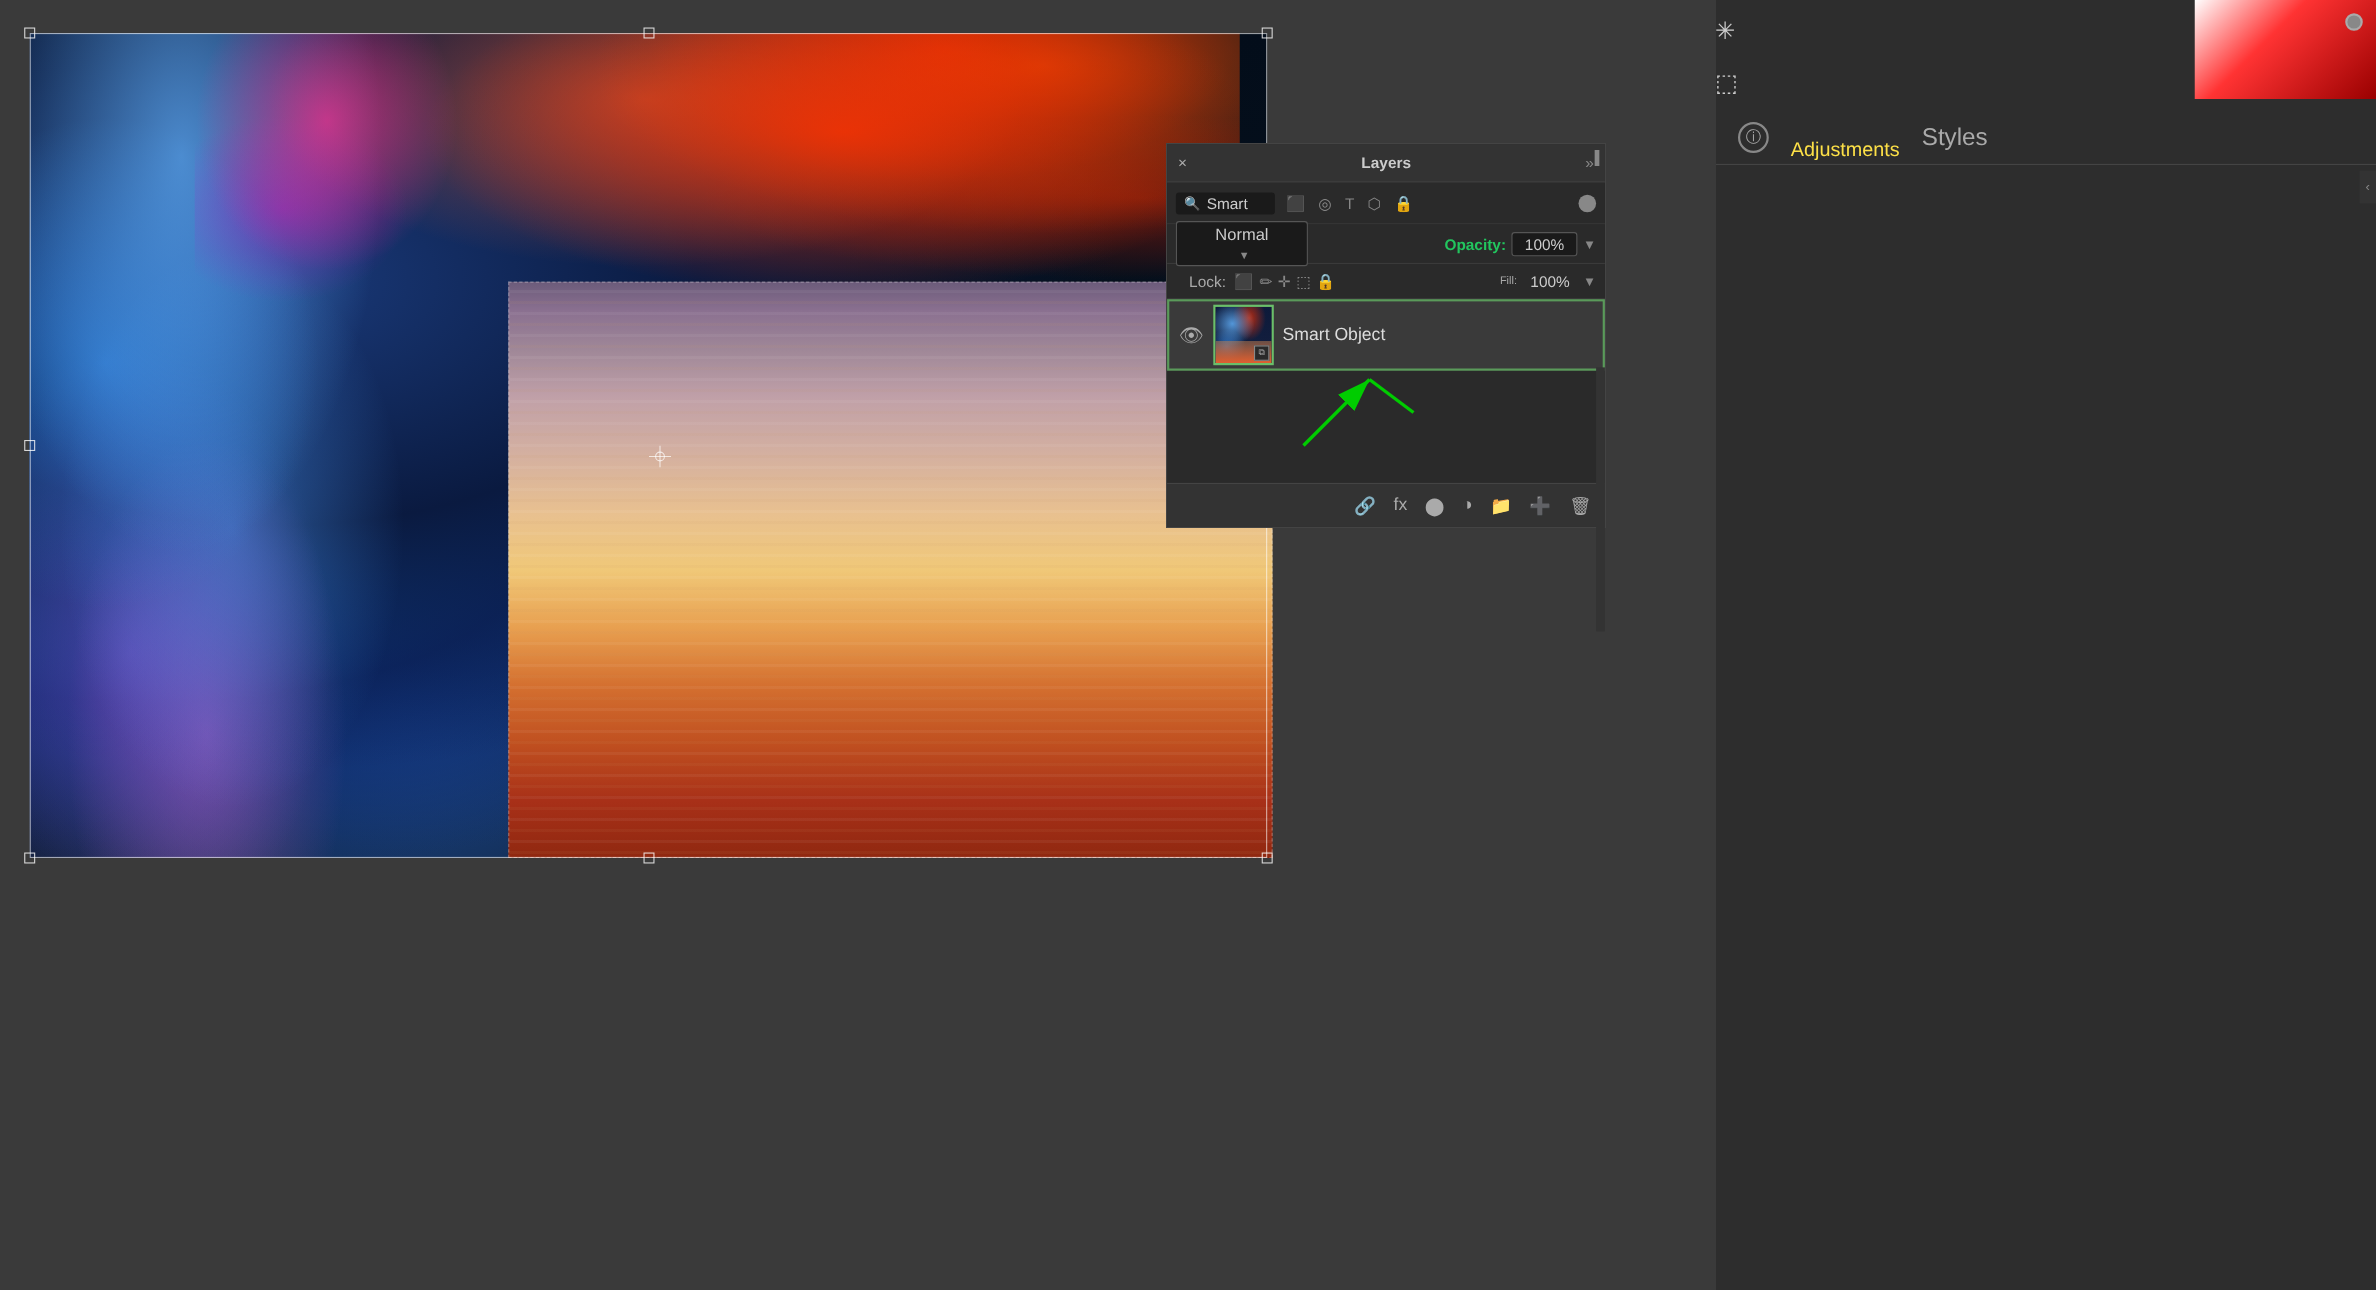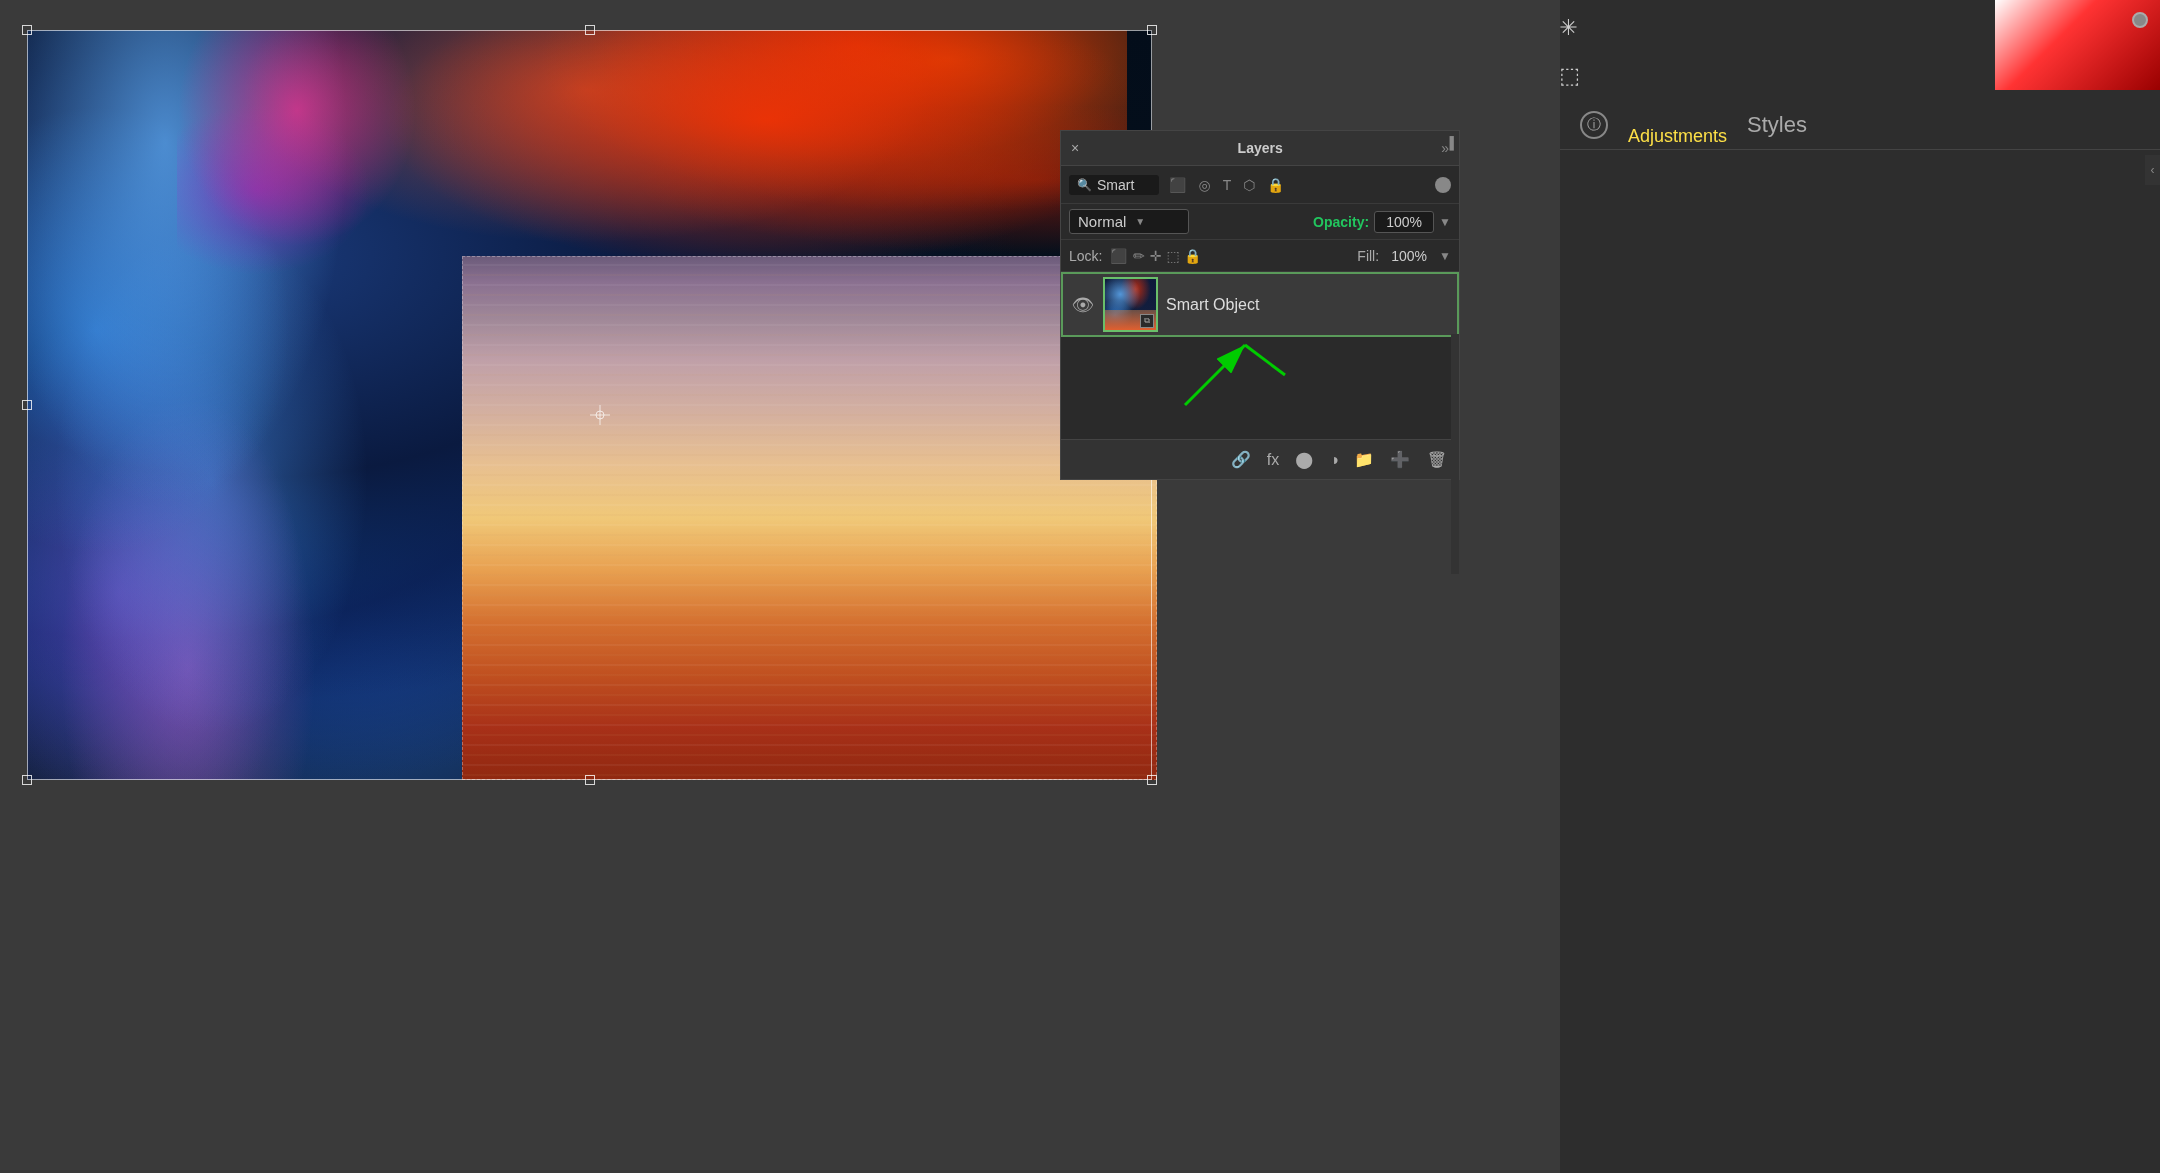--- a/index.html
+++ b/index.html
@@ -288,20 +288,21 @@
       border: 1px solid #555;
       color: #ccc;
       font-size: 15px;
       padding: 3px 8px;
       border-radius: 3px;
       display: flex;
       align-items: center;
       gap: 5px;
       cursor: pointer;
       min-width: 120px;
+      flex-direction: column;
     }
 
     .blend-chevron {
       color: #888;
       font-size: 10px;
       margin-left: 4px;
     }
 
     .opacity-section {
       display: flex;
@@ -334,20 +335,21 @@
       display: flex;
       align-items: center;
       padding: 0 8px;
       gap: 8px;
       border-bottom: 1px solid #3a3a3a;
     }
 
     .lock-label {
       color: #aaa;
       font-size: 14px;
+      margin-left: 12px;
     }
 
     .lock-icons {
       display: flex;
       gap: 5px;
     }
 
     .lock-icon {
       color: #888;
       font-size: 14px;
@@ -356,21 +358,21 @@
 
     .fill-section {
       display: flex;
       align-items: center;
       gap: 5px;
       margin-left: auto;
     }
 
     .fill-label {
       color: #aaa;
-      font-size: 14px;
+      font-size: 10px;
     }
 
     .fill-value {
       background: transparent;
       color: #ccc;
       font-size: 14px;
       padding: 2px 6px;
       min-width: 50px;
       text-align: center;
     }

